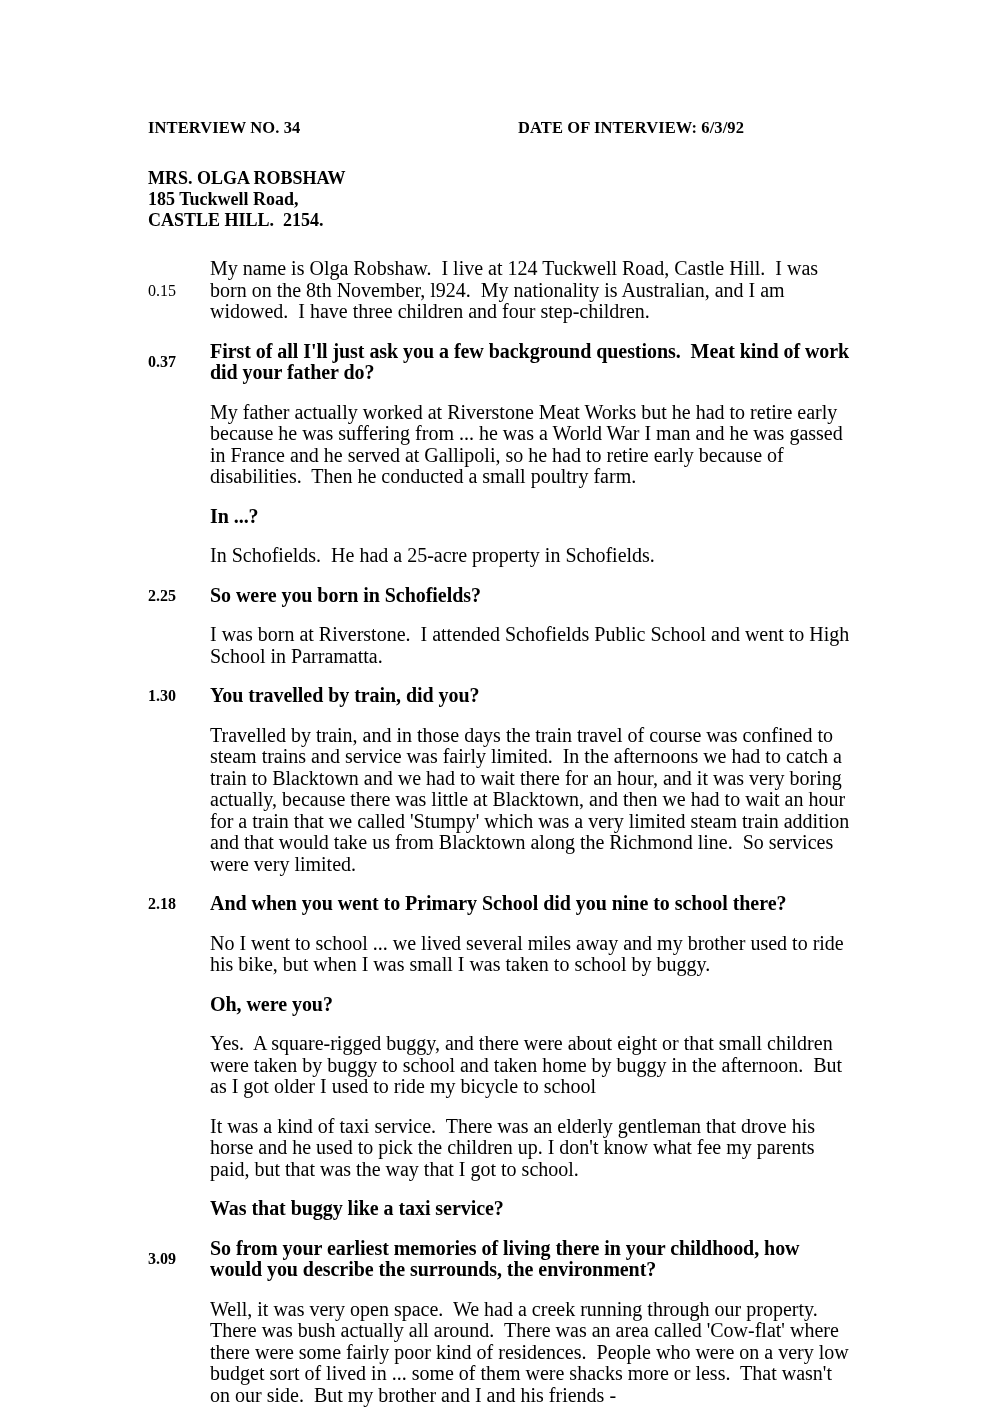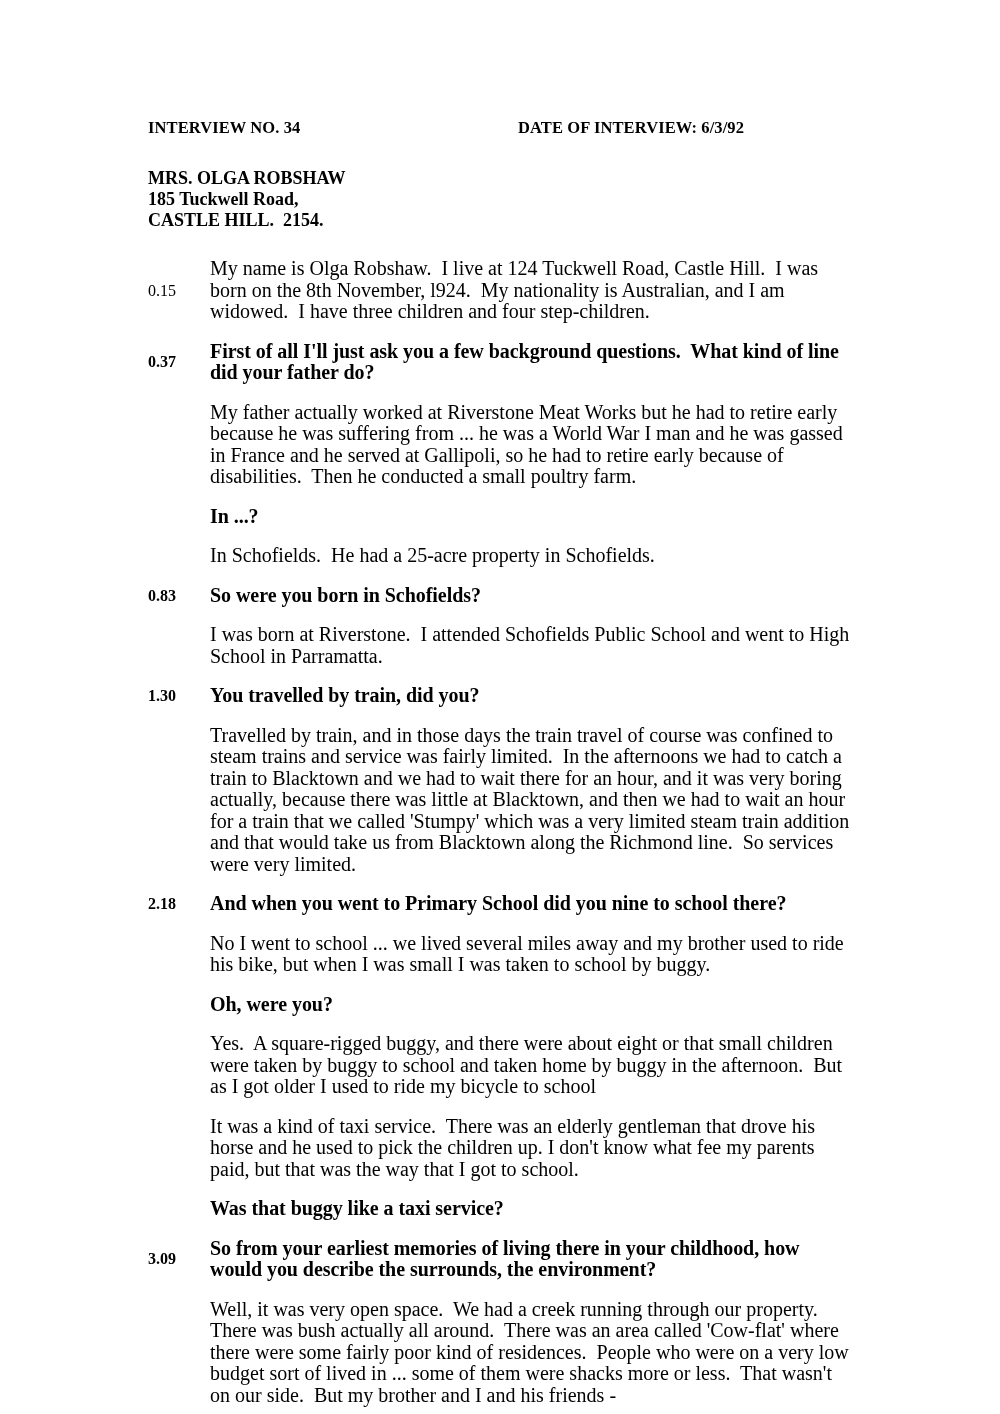--- a/index.html
+++ b/index.html
@@ -104,36 +104,36 @@
       <div class="address-line">CASTLE HILL.  2154.</div>
     </div>
 
     <div id="transcript-body">
         <div class="entry">
           <div class="time">0.15</div>
           <div class="speech answer">My name is Olga Robshaw.  I live at 124 Tuckwell Road, Castle Hill.  I was born on the 8th November, l924.  My nationality is Australian, and I am widowed.  I have three children and four step-children.</div>
         </div>
         <div class="entry">
           <div class="time bold">0.37</div>
-          <div class="speech question">First of all I'll just ask you a few background questions.  What kind of line did your father do?</div>
+          <div class="speech question">First of all I'll just ask you a few background questions.  Meat kind of work did your father do?</div>
         </div>
         <div class="entry">
           <div class="time"></div>
           <div class="speech answer">My father actually worked at Riverstone Meat Works but he had to retire early because he was suffering from ... he was a World War I man and he was gassed in France and he served at Gallipoli, so he had to retire early because of disabilities.  Then he conducted a small poultry farm.</div>
         </div>
         <div class="entry">
           <div class="time"></div>
           <div class="speech question">In ...?</div>
         </div>
         <div class="entry">
           <div class="time"></div>
           <div class="speech answer">In Schofields.  He had a 25-acre property in Schofields.</div>
         </div>
         <div class="entry">
-          <div class="time bold">0.83</div>
+          <div class="time bold">2.25</div>
           <div class="speech question">So were you born in Schofields?</div>
         </div>
         <div class="entry">
           <div class="time"></div>
           <div class="speech answer">I was born at Riverstone.  I attended Schofields Public School and went to High School in Parramatta.</div>
         </div>
         <div class="entry">
           <div class="time bold">1.30</div>
           <div class="speech question">You travelled by train, did you?</div>
         </div>

